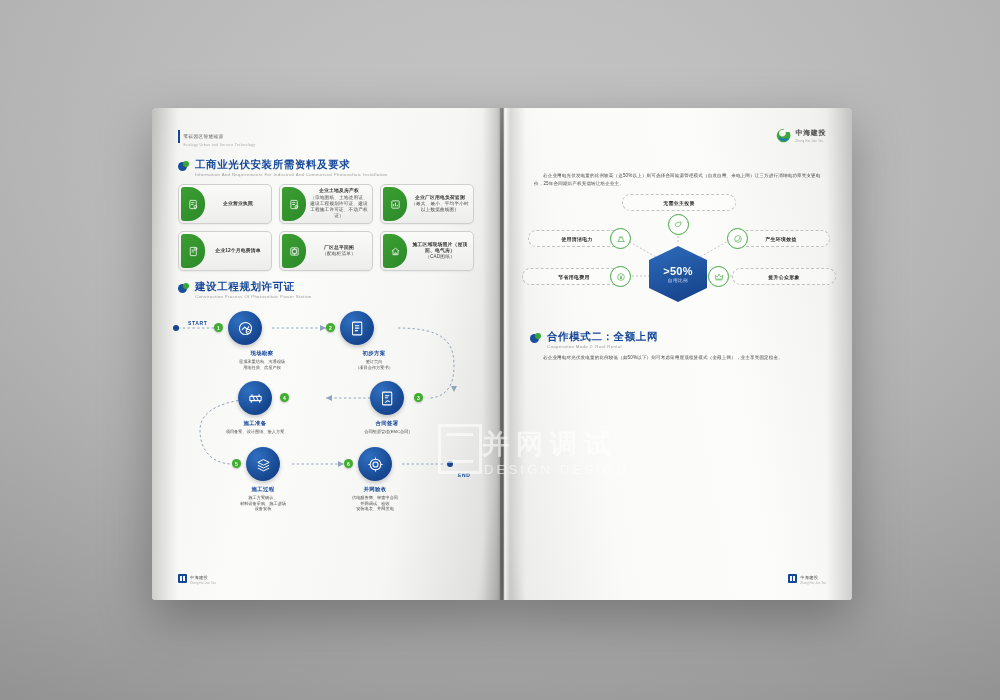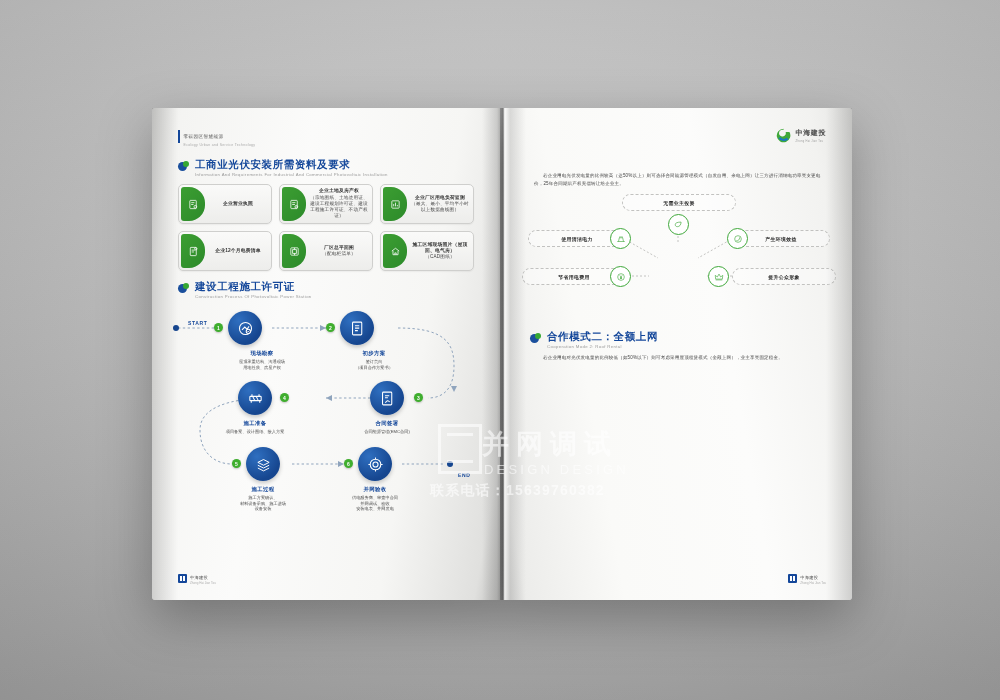--- a/index.html
+++ b/index.html
@@ -314,21 +314,21 @@
           <b>施工区域现场照片（屋顶面、电气房）</b>
           <span>（CAD图纸）</span>
         </div>
       </div>
 
     </div>
 
     <div class="sec-head" style="position:absolute;left:26px;top:172px;">
       <span class="bullet-ico"></span>
       <div>
-        <div class="sec-title">建设工程施工许可证</div>
+        <div class="sec-title">建设工程规划许可证</div>
         <div class="sec-sub">Construction Process Of Photovoltaic Power Station</div>
       </div>
     </div>
 
     <div class="flow">
       <svg class="lines" viewBox="0 0 320 240">
         <g stroke="#8fa4bd" stroke-width="1" fill="none" stroke-dasharray="2.4 2.4">
           <path d="M12 24 H48"></path>
           <path d="M106 24 H160"></path>
           <path d="M232 24 C280 24 288 40 288 62 C288 84 278 94 262 94"></path>
@@ -506,20 +506,24 @@
       </div>
 
       <div class="pill" style="left:210px;top:76px;width:102px;">提升公众形象</div>
       <div class="gico" style="left:186px;top:74px;">
         <svg viewBox="0 0 24 24" fill="none" stroke="#3fa83a" stroke-width="1.5">
             <path d="M4 17l-1-9 5 4 4-7 4 7 5-4-1 9z"></path>
             <path d="M4 19h16"></path>
           </svg>
       </div>
 
+      <div class="hexcore">
+        <span class="big">&gt;50%</span>
+        <span class="sm">自用比例</span>
+      </div>
     </div>
 
     <div class="sec-head" style="position:absolute;left:26px;top:222px;">
       <span class="bullet-ico"></span>
       <div>
         <div class="sec-title">合作模式二：全额上网</div>
         <div class="sec-sub">Cooperation Mode 2: Roof Rental</div>
       </div>
     </div>
 
@@ -537,14 +541,13 @@
 
   <div class="page-curl curl-l"></div>
   <div class="page-curl curl-r"></div>
   <div class="spine"></div>
 </div>
 
 <div class="wm">
   <span class="logo"></span>
   <span class="cn">并网调试</span>
   <span class="en">DESIGN DESIGN</span>
-  <span class="tel">联系电话：15639760382</span>
 </div>
 
 </body></html>

